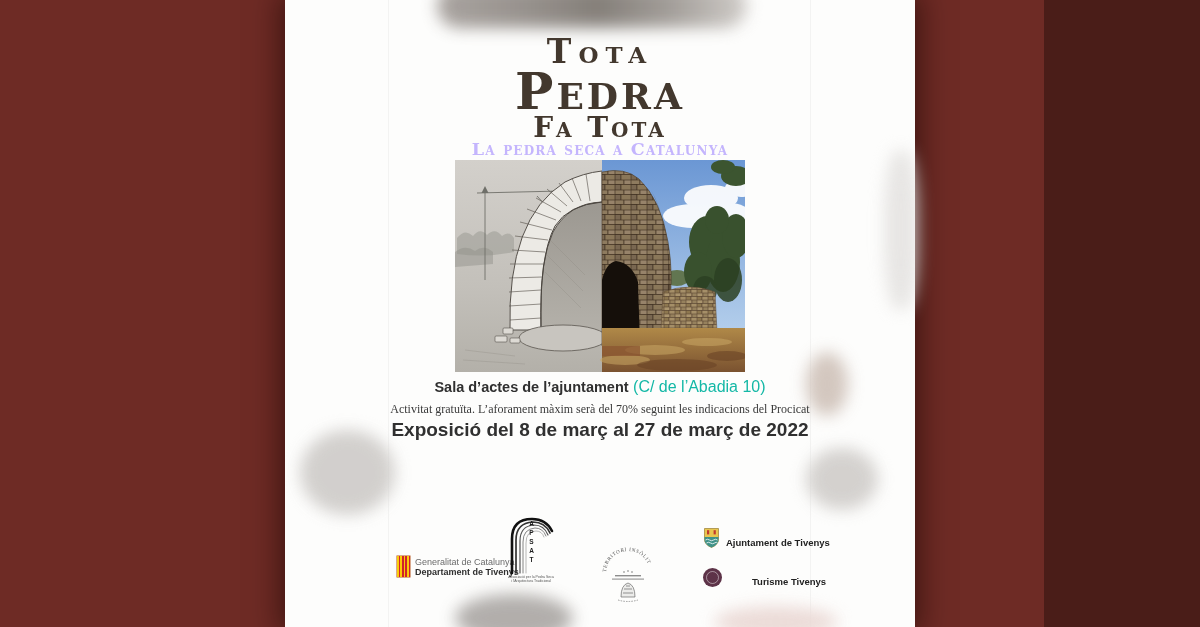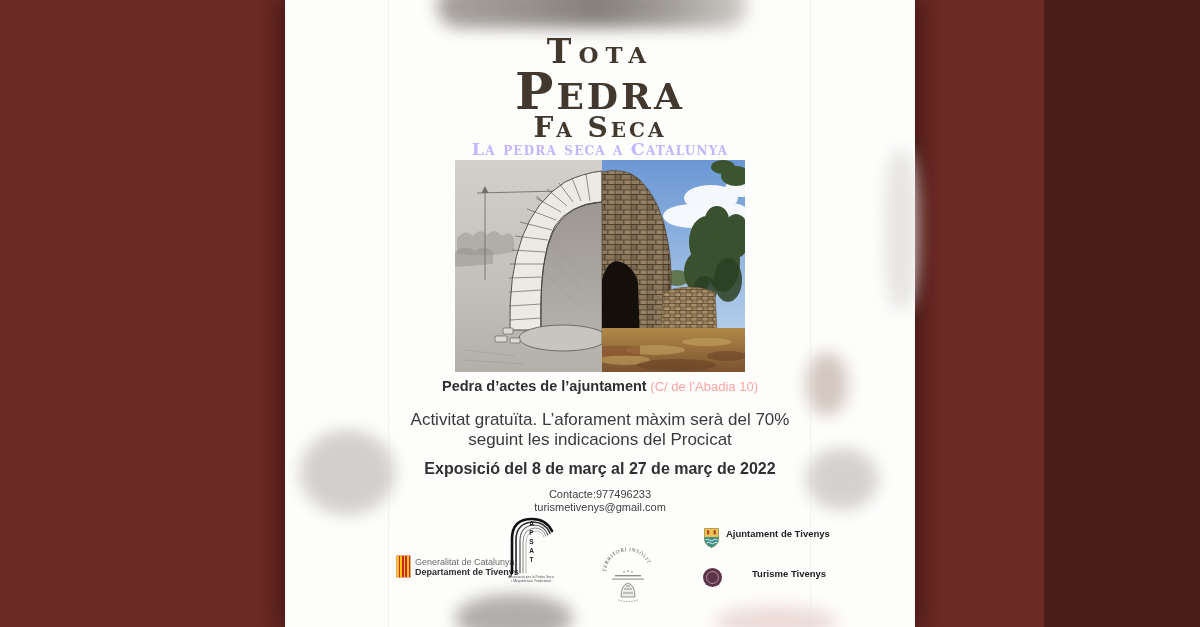--- a/index.html
+++ b/index.html
@@ -28,41 +28,41 @@
   .t2{font-size:51px;line-height:49px;letter-spacing:3px;}
   .t3{font-size:28px;line-height:23px;letter-spacing:3px;}
   .subtitle{font-size:17.5px;line-height:17px;letter-spacing:1.2px;color:#c4b5fd;margin-top:2px;}
 
   
   .hero{position:absolute;left:455px;top:160px;width:290px;height:212px;}
 
   
   .details{position:absolute;left:388px;width:424px;top:379px;text-align:center;color:#303030;}
   .d-bold{font-weight:700;font-size:14.5px;line-height:15.5px;}
-  .d-venue-extra{font-weight:400;font-size:13px;color:#fca5a5;}
-  .d-capacity{font-size:17px;margin-top:15px;color:#3a3a3a;}
-  .d-dates{font-weight:700;font-size:16px;margin-top:10px;}
+  .d-venue-extra{font-weight:400;font-size:16px;color:#14b8a6;}
+  .d-capacity{font-size:12px;margin-top:6px;color:#3a3a3a;font-family:Liberation Serif, serif;}
+  .d-dates{font-weight:700;font-size:19px;margin-top:2px;}
   .d-contact{font-size:11px;margin-top:10px;line-height:13px;color:#3f3f3f;}
 
   
   .logo-generalitat{position:absolute;left:397px;top:556px;display:flex;gap:5px;align-items:center;}
   .senyera{width:13px;height:21px;background:repeating-linear-gradient(90deg,#f9cb0b 0 1.7px,#d0232a 1.7px 3.4px);
            box-shadow:0 0 0 .5px #b5551f;}
   .gen-l1{font-size:9px;color:#6b6b6b;line-height:10px;}
   .gen-l2{font-size:9px;font-weight:700;color:#2f2f2f;line-height:10px;}
 
   .apsat{position:absolute;left:498px;top:509px;width:66px;height:82px;}
   .apsat-letters{position:absolute;left:30px;top:11px;writing-mode:vertical-rl;text-orientation:upright;
                  font-size:6.5px;font-weight:700;letter-spacing:2px;color:#1d1d1d;}
   .apsat-caption{position:absolute;left:0;top:66px;width:66px;text-align:center;
                  font-size:3.5px;line-height:4px;color:#555;}
 
   .stamp{position:absolute;left:601px;top:541px;width:54px;height:62px;}
 
-  .logo-row-item{position:absolute;display:flex;gap:7px;align-items:flex-start;padding-left:12px;}
+  .logo-row-item{position:absolute;display:flex;gap:7px;align-items:flex-end;padding-left:12px;}
   .ajuntament{left:692px;top:528px;}
   .turisme{left:691px;top:568px;gap:30px;}
   .logo-label{font-size:9.5px;font-weight:700;color:#222;}
   .turisme-badge{position:relative;width:19px;height:19px;border-radius:50%;background:#5d3348;}
   .turisme-badge::after{content:"";position:absolute;inset:3px;border:1px solid rgba(255,255,255,.45);border-radius:50%;}
 </style>
 </head>
 <body>
 
 <div class="canvas">
@@ -75,21 +75,21 @@
   <div class="smudge sm-left"></div>
   <div class="smudge sm-right"></div>
   <div class="smudge sm-right-brown"></div>
   <div class="smudge sm-right-edge"></div>
   <div class="smudge sm-bottom"></div>
   <div class="smudge sm-bottom-pink"></div>
 
   <div class="titles">
     <div class="t1">Tota</div>
     <div class="t2">Pedra</div>
-    <div class="t3">Fa Seca</div>
+    <div class="t3">Fa Tota</div>
     <div class="subtitle">La pedra seca a Catalunya</div>
   </div>
 
   <div class="hero">
     <svg width="290" height="212" viewBox="0 0 290 212">
       <defs>
         <linearGradient id="sketchbg" x1="0" y1="0" x2="0" y2="1">
           <stop offset="0" stop-color="#d3d0cb"></stop>
             <stop offset=".6" stop-color="#c3c0ba"></stop>
             <stop offset="1" stop-color="#b3b0a9"></stop>
@@ -225,27 +225,23 @@
         <g fill="#6b4426" opacity=".6">
           <ellipse cx="222" cy="205" rx="40" ry="6"></ellipse>
             <ellipse cx="272" cy="196" rx="20" ry="5"></ellipse>
         </g>
         <path d="M147,186 L185,186 L185,196 L147,196 Z" fill="#8a5430" opacity=".7"></path>
       </g>
     </svg>
   </div>
 
   <div class="details">
-    <div class="d-bold"><span>Pedra d’actes de l’ajuntament</span><span class="d-venue-extra"> (C/ de l’Abadia 10)</span></div>
+    <div class="d-bold"><span>Sala d’actes de l’ajuntament</span><span class="d-venue-extra"> (C/ de l’Abadia 10)</span></div>
     <div class="d-capacity">Activitat gratuïta. L’aforament màxim serà del 70% seguint les indicacions del Procicat</div>
     <div class="d-dates">Exposició del 8 de març al 27 de març de 2022</div>
-    <div class="d-contact">
-      <div>Contacte:977496233</div>
-      <div>turismetivenys@gmail.com</div>
-    </div>
   </div>
 
   <div class="logo-generalitat">
     <div class="senyera"></div>
     <div>
       <div class="gen-l1">Generalitat de Catalunya</div>
       <div class="gen-l2">Departament de Tivenys</div>
     </div>
   </div>
 

